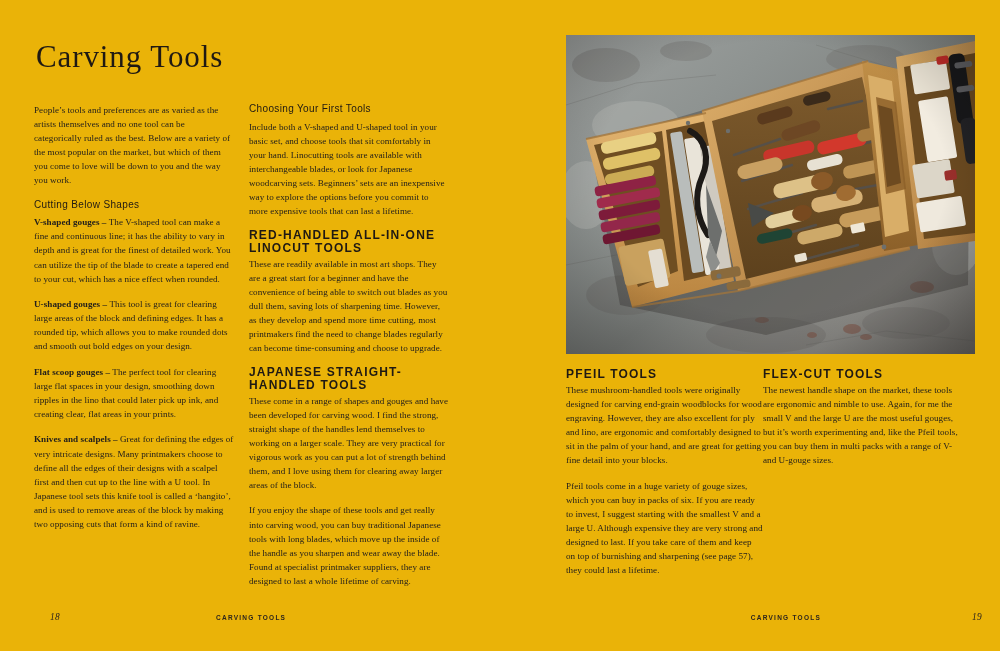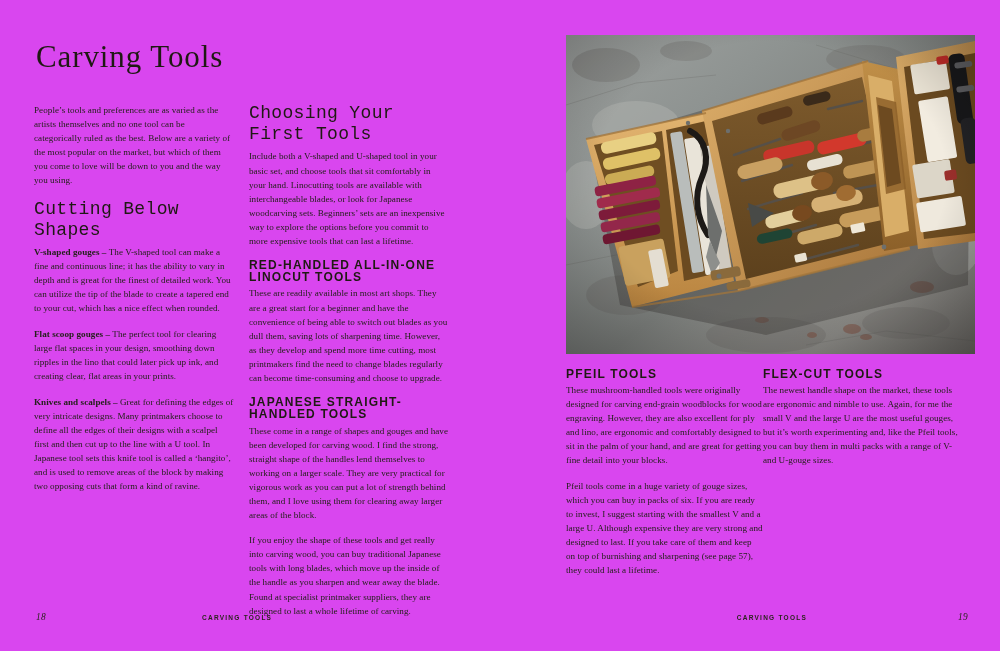--- a/index.html
+++ b/index.html
@@ -13,21 +13,21 @@
 
   body {
     font-family: "Liberation Serif", serif;
     color: #241c16;
   }
 
   .spread {
     position: relative;
     width: 1000px;
     height: 651px;
-    background: #d946ef;
+    background: #eab308;
     display: flex;
   }
 
   
   .page {
     position: relative;
     width: 500px;
     height: 651px;
     padding: 0;
   }
@@ -64,23 +64,23 @@
     margin: 0 0 11.5px 0;
     letter-spacing: 0.05px;
   }
   p.body:last-child { margin-bottom: 0; }
 
   p.body .lead {
     font-weight: bold;
   }
 
   h2.section-head {
-    font-family: Liberation Mono, monospace;
+    font-family: Liberation Sans, sans-serif;
     font-weight: 400;
-    font-size: 18px;
+    font-size: 10px;
     letter-spacing: 0.35px;
     line-height: 1.15;
     color: #1f1913;
     margin: 0 0 5px 0;
   }
 
   h3.subhead {
     font-family: "Liberation Sans", sans-serif;
     font-weight: bold;
     font-size: 12px;
@@ -110,21 +110,21 @@
     top: 368px;
     width: 409px;
     display: flex;
   }
   .right-col { width: 197px; }
 
   
   .footer {
     position: absolute;
     bottom: 27px;
-    left: 2px;
+    left: 16px;
     width: 500px;
     height: 12px;
   }
   .folio {
     position: absolute;
     font-family: "Liberation Serif", serif;
     font-style: italic;
     font-size: 9.4px;
     color: #2b241d;
     letter-spacing: 0.3px;
@@ -154,29 +154,32 @@
 <div class="spread">
 
   <div class="page page-left">
 
     <h1 class="chapter-title">Carving Tools</h1>
 
     <div class="cols">
 
       <div class="col">
 
-        <p class="body">People’s tools and preferences are as varied as the artists themselves and no one tool can be categorically ruled as the best. Below are a variety of the most popular on the market, but which of them you come to love will be down to you and the way you using.</p>
+        <p class="body">People’s tools and preferences are as varied as the artists themselves and no one tool can be categorically ruled as the best. Below are a variety of the most popular on the market, but which of them you come to love will be down to you and the way you work.</p>
 
         <h2 class="section-head gap-before">Cutting Below Shapes</h2>
 
 
         <p class="body">
           <span class="lead">V-shaped gouges – </span><span>The V-shaped tool can make a fine and continuous line; it has the ability to vary in depth and is great for the finest of detailed work. You can utilize the tip of the blade to create a tapered end to your cut, which has a nice effect when rounded.</span>
         </p>
 
+        <p class="body">
+          <span class="lead">U-shaped gouges – </span><span>This tool is great for clearing large areas of the block and defining edges. It has a rounded tip, which allows you to make rounded dots and smooth out bold edges on your design.</span>
+        </p>
 
         <p class="body">
           <span class="lead">Flat scoop gouges – </span><span>The perfect tool for clearing large flat spaces in your design, smoothing down ripples in the lino that could later pick up ink, and creating clear, flat areas in your prints.</span>
         </p>
 
         <p class="body">
           <span class="lead">Knives and scalpels – </span><span>Great for defining the edges of very intricate designs. Many printmakers choose to define all the edges of their designs with a scalpel first and then cut up to the line with a U tool. In Japanese tool sets this knife tool is called a ‘hangito’, and is used to remove areas of the block by making two opposing cuts that form a kind of ravine.</span>
         </p>
       </div>
 

